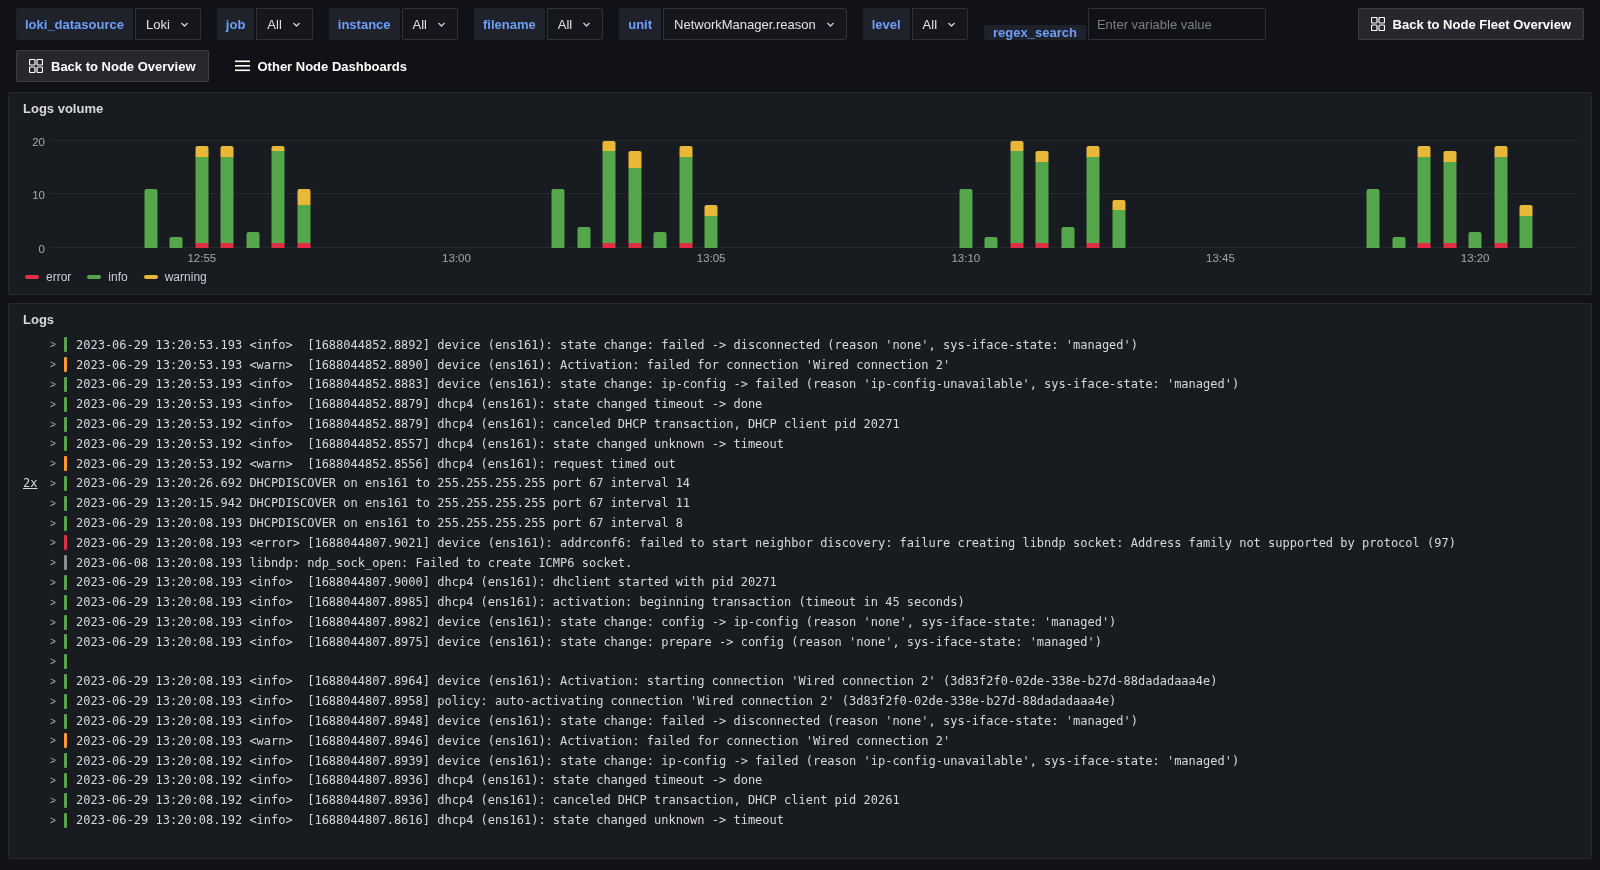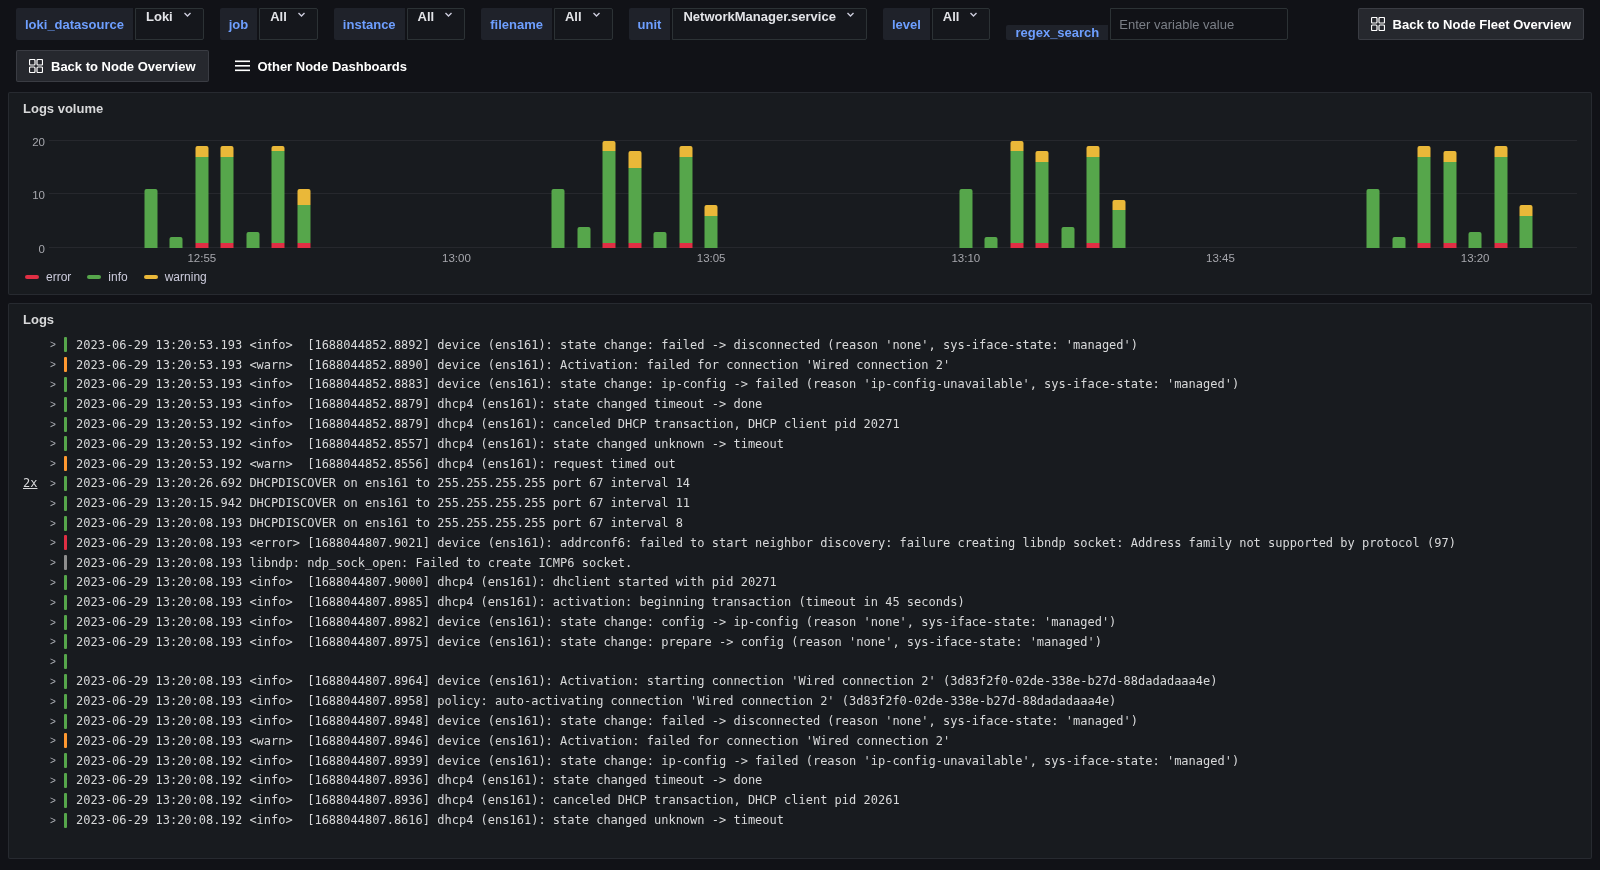--- a/index.html
+++ b/index.html
@@ -5,23 +5,23 @@
   * { margin:0; padding:0; box-sizing:border-box; }
   html,body { width:1600px; height:870px; overflow:hidden; }
   body { background:#111217; font-family:"Liberation Sans", sans-serif; color:#ccccdc; }
 
   
   .toolbar { display:flex; align-items:center; padding:8px 16px 4px 16px; }
   .var-list { display:flex; align-items:center; gap:16px; }
   .var-chip { display:flex; align-items:stretch; height:32px; }
   .var-label { display:flex; align-items:center; padding:0 9px; background:#1f222a; color:#6e9fff;
                font-weight:600; font-size:13px; border-radius:2px 0 0 2px; }
-  .var-value { display:flex; align-items:flex-start; gap:9px; padding:0 10px; margin-left:2px;
+  .var-value { display:flex; align-items:center; gap:9px; padding:0 10px; margin-left:2px;
                background:#15171c; border:1px solid #2c3235; color:#e3e4e8; font-size:13px;
-               border-radius:0 2px 2px 0; cursor:pointer; font-weight:700; }
+               border-radius:0 2px 2px 0; cursor:pointer; font-weight:400; }
   .regex-chip { display:flex; align-items:flex-end; height:32px; }
   .regex-input { height:32px; width:178px; margin-left:2px; background:#111217; border:1px solid #2c3235;
                  color:#ccccdc; padding:0 8px; font-size:13px; border-radius:0 2px 2px 0; outline:none;
                  font-family:"Liberation Sans", sans-serif; }
   .regex-input::placeholder { color:#7b7f87; }
   .btn { display:flex; align-items:center; gap:8px; height:32px; padding:0 12px; background:#26282e;
          border:1px solid rgba(204,204,220,0.12); border-radius:2px; color:#ffffff; font-weight:600;
          font-size:13px; cursor:pointer; white-space:nowrap; font-family:"Liberation Sans", sans-serif; }
   .spacer { margin-left:auto; }
   .row2 { display:flex; gap:26px; padding:6px 16px 10px 16px; }
@@ -106,21 +106,21 @@
       <span class="icon">
         <svg width="11" height="11" viewBox="0 0 11 11">
               <path d="M2.5 4l3 3 3-3" fill="none" stroke="#ccccdc" stroke-width="1.4"></path>
             </svg>
       </span>
     </div>
   </div>
       <div class="var-chip">
     <div class="var-label">unit</div>
     <div class="var-value">
-      <span>NetworkManager.service</span>
+      <span>NetworkManager.reason</span>
       <span class="icon">
         <svg width="11" height="11" viewBox="0 0 11 11">
               <path d="M2.5 4l3 3 3-3" fill="none" stroke="#ccccdc" stroke-width="1.4"></path>
             </svg>
       </span>
     </div>
   </div>
       <div class="var-chip">
     <div class="var-label">level</div>
     <div class="var-value">
@@ -397,21 +397,21 @@
         <div class="log-row">
     <span class="dup"></span>
     <span class="chev">&gt;</span>
     <span class="level-bar" style="background: rgb(224, 47, 68);"></span>
     <span class="log-text">2023-06-29 13:20:08.193 &lt;error&gt; [1688044807.9021] device (ens161): addrconf6: failed to start neighbor discovery: failure creating libndp socket: Address family not supported by protocol (97)</span>
   </div>
         <div class="log-row">
     <span class="dup"></span>
     <span class="chev">&gt;</span>
     <span class="level-bar" style="background: rgb(142, 142, 142);"></span>
-    <span class="log-text">2023-06-29 13:20:08.193 libndp: ndp_sock_open: Failed to create ICMP6 socket.</span>
+    <span class="log-text">2023-06-08 13:20:08.193 libndp: ndp_sock_open: Failed to create ICMP6 socket.</span>
   </div>
         <div class="log-row">
     <span class="dup"></span>
     <span class="chev">&gt;</span>
     <span class="level-bar" style="background: rgb(86, 166, 75);"></span>
     <span class="log-text">2023-06-29 13:20:08.193 &lt;info&gt;  [1688044807.9000] dhcp4 (ens161): dhclient started with pid 20271</span>
   </div>
         <div class="log-row">
     <span class="dup"></span>
     <span class="chev">&gt;</span>

